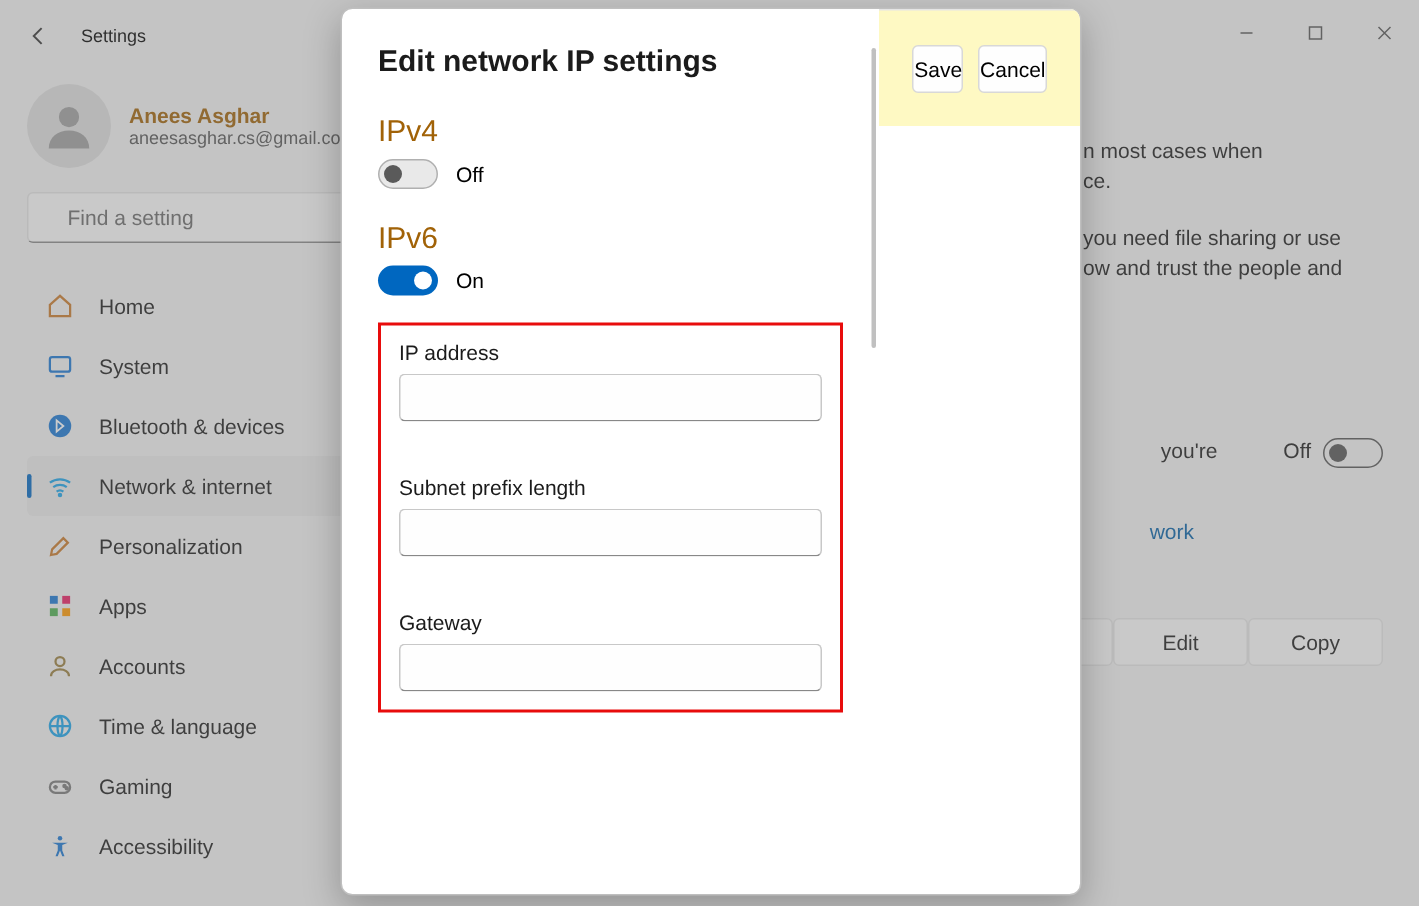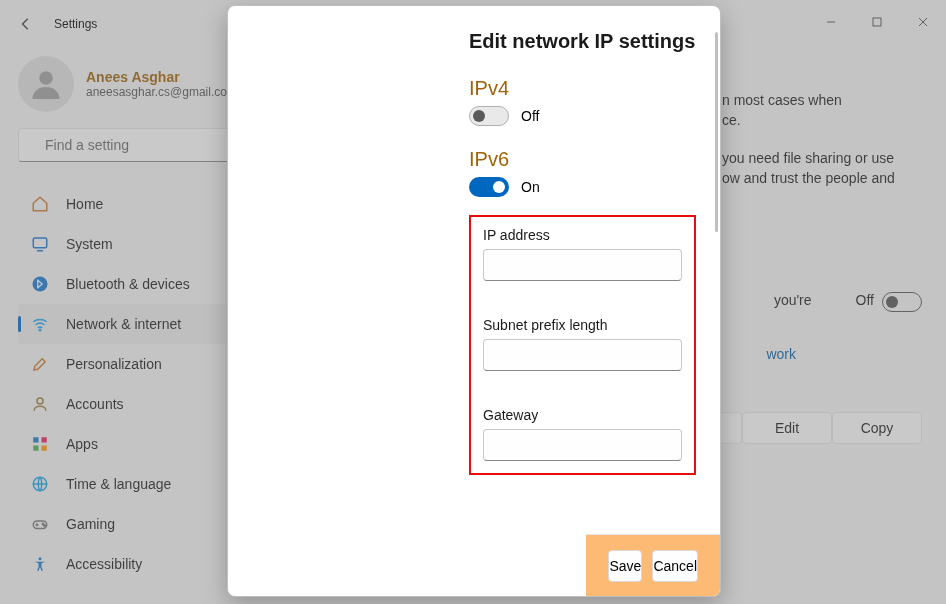--- a/index.html
+++ b/index.html
@@ -36,39 +36,39 @@
   .bg-text { line-height:20px; }
   .toggle-off { width:40px; height:20px; border:1px solid #555; border-radius:10px; position:relative; }
   .toggle-off::after { content:""; position:absolute; width:12px; height:12px; background:#555; border-radius:50%; top:3px; left:3px; }
   .right-buttons { position:absolute; right:24px; display:flex; flex-direction:row; }
   .right-buttons .btn { width:90px; height:32px; background:#fbfbfb; border:1px solid #e4e4e4; border-radius:4px; display:flex; align-items:center; justify-content:center; font-size:14px; margin-top:18px; }
 
   
   .overlay-dim { position:absolute; inset:0; background:rgba(120,120,120,0.38); }
 
   
-  .dialog { position:absolute; left:227px; top:5px; width:494px; height:592px; background:#fff; border:1px solid #bfbfbf; border-radius:8px; box-shadow:0 8px 24px rgba(0,0,0,0.25); overflow:hidden; display:flex; flex-direction:column;align-items:flex-end; }
+  .dialog { position:absolute; left:227px; top:5px; width:494px; height:592px; background:#fff; border:1px solid #bfbfbf; border-radius:8px; box-shadow:0 8px 24px rgba(0,0,0,0.25); overflow:hidden; display:flex; flex-direction:row; }
   .dlg-body { flex:1; padding:24px 24px 8px 24px; overflow:hidden; position:relative; }
   .dlg-title { font-size:20px; font-weight:600; margin-bottom:24px; color:#1b1b1b; }
   .section-heading { font-size:20px; font-weight:400; margin-top:4px; margin-bottom:6px; color:#a16207; }
   .toggle-row { display:flex; align-items:center; margin-bottom:22px; }
   .toggle { width:40px; height:20px; border-radius:10px; position:relative; margin-right:12px; }
   .toggle.off { background:#e9e9e9; border:1px solid #b0b0b0; }
   .toggle.off::after { content:""; position:absolute; width:12px; height:12px; border-radius:50%; background:#5a5a5a; top:3px; left:3px; }
   .toggle.on { background:#0067c0; }
   .toggle.on::after { content:""; position:absolute; width:12px; height:12px; border-radius:50%; background:#fff; top:4px; right:4px; }
   .toggle-label { font-size:14px; }
 
   .highlight-box { border:2px solid #e80c0c; padding:6px 12px 12px 12px; margin-top:-4px; }
   .field-label { font-size:14px; color:#1b1b1b; margin-top:12px; margin-bottom:6px; }
   .highlight-box .field-label:first-child { margin-top:4px; }
   .text-input { width:100%; height:32px; border:1px solid #c8c8c8; border-bottom:1px solid #888; border-radius:4px; padding:4px 8px; font-size:14px; background:#fefefe; }
   .field-gap { height:24px; }
 
-  .dlg-footer { height:62px; background:#fdba74; border-top:1px solid #e5e5e5; display:flex; align-items:center; justify-content:center; gap:10px; padding:0 22px; }
+  .dlg-footer { height:78px; background:#fef9c3; border-top:1px solid #e5e5e5; display:flex; align-items:center; justify-content:center; gap:10px; padding:0 22px; }
   .dlg-btn { flex:1; height:32px; background:#fefefe; border:1px solid #d8d8d8; border-radius:4px; font-size:14px; display:flex; align-items:center; justify-content:center; cursor:pointer; }
 
   
   .dlg-scroll-thumb { position:absolute; right:2px; top:26px; width:3px; height:200px; background:#c0c0c0; border-radius:2px; }
 
 </style>
 </head>
 <body>
 
 <div class="bg-window">
@@ -164,40 +164,40 @@
         <div class="nav-item">
           <span class="icon">
               <svg width="18" height="18" viewBox="0 0 24 24" fill="none" stroke="#c97a2b" stroke-width="2">
                 <path d="M4 20l5-1 10-10-4-4L5 15z"></path>
               </svg>
             </span>
           <span>Personalization</span>
         </div>
         <div class="nav-item">
           <span class="icon">
-              <svg width="18" height="18" viewBox="0 0 24 24" fill="none" stroke="#9a7f3e" stroke-width="2">
-                <circle cx="12" cy="8" r="4"></circle>
-                <path d="M4 21c0-4 4-6 8-6s8 2 8 6"></path>
-              </svg>
-            </span>
-          <span>Accounts</span>
-        </div>
-        <div class="nav-item">
-          <span class="icon">
               <svg width="18" height="18" viewBox="0 0 24 24" fill="#1976d2">
                 <rect x="3" y="3" width="7" height="7"></rect>
                 <rect x="14" y="3" width="7" height="7" fill="#e91e63"></rect>
                 <rect x="3" y="14" width="7" height="7" fill="#4caf50"></rect>
                 <rect x="14" y="14" width="7" height="7" fill="#ff9800"></rect>
               </svg>
             </span>
           <span>Apps</span>
         </div>
         <div class="nav-item">
           <span class="icon">
+              <svg width="18" height="18" viewBox="0 0 24 24" fill="none" stroke="#9a7f3e" stroke-width="2">
+                <circle cx="12" cy="8" r="4"></circle>
+                <path d="M4 21c0-4 4-6 8-6s8 2 8 6"></path>
+              </svg>
+            </span>
+          <span>Accounts</span>
+        </div>
+        <div class="nav-item">
+          <span class="icon">
               <svg width="18" height="18" viewBox="0 0 24 24" fill="none" stroke="#1aa3e8" stroke-width="2">
                 <circle cx="12" cy="12" r="9"></circle>
                 <path d="M3 12h18M12 3c3 3 3 15 0 18M12 3c-3 3-3 15 0 18"></path>
               </svg>
             </span>
           <span>Time &amp; language</span>
         </div>
         <div class="nav-item">
           <span class="icon">
               <svg width="18" height="18" viewBox="0 0 24 24" fill="none" stroke="#7a7a7a" stroke-width="2">

